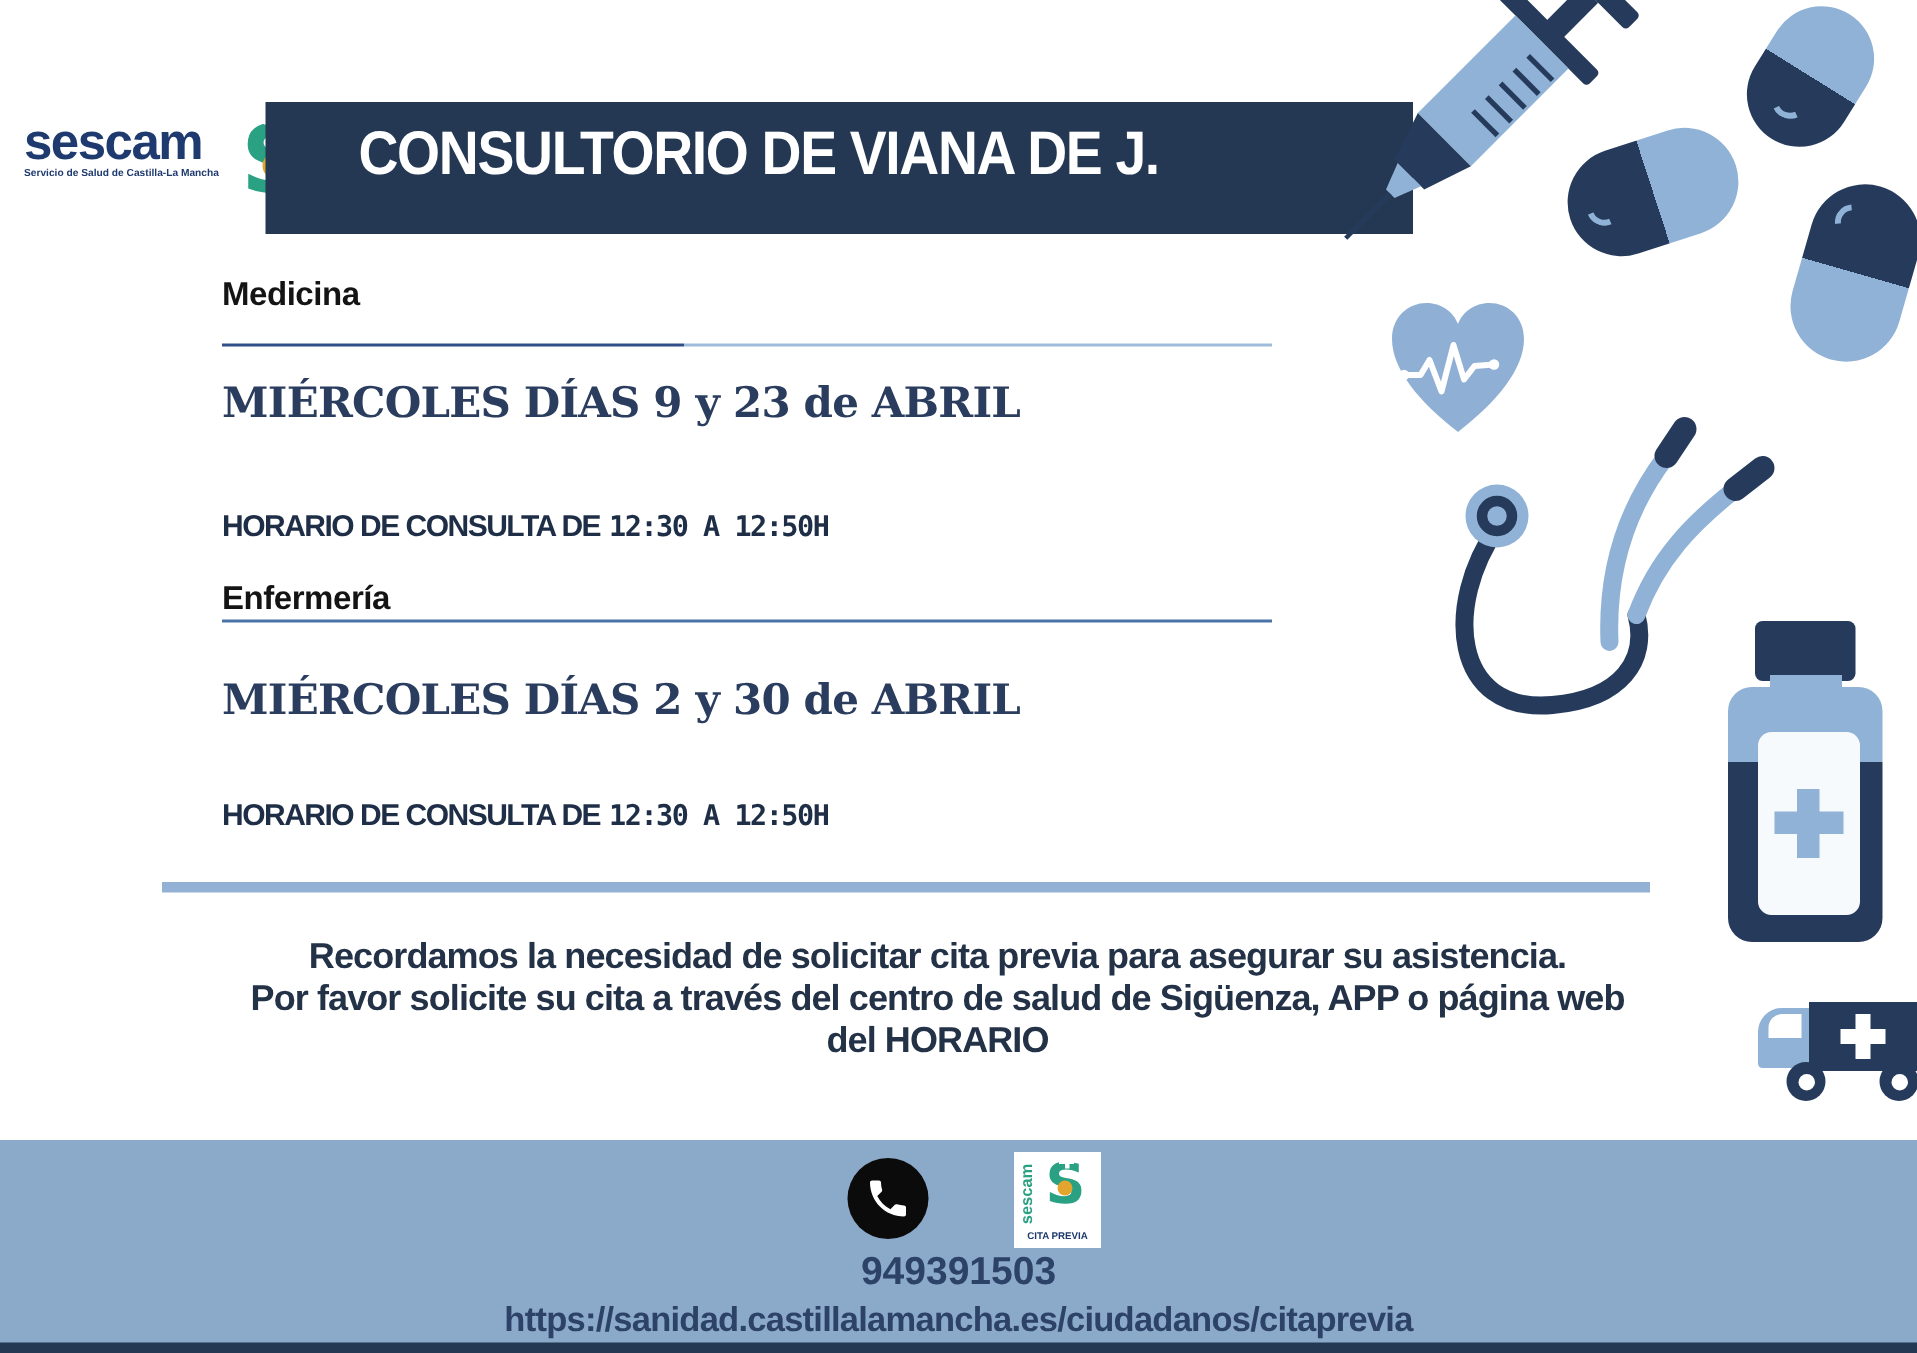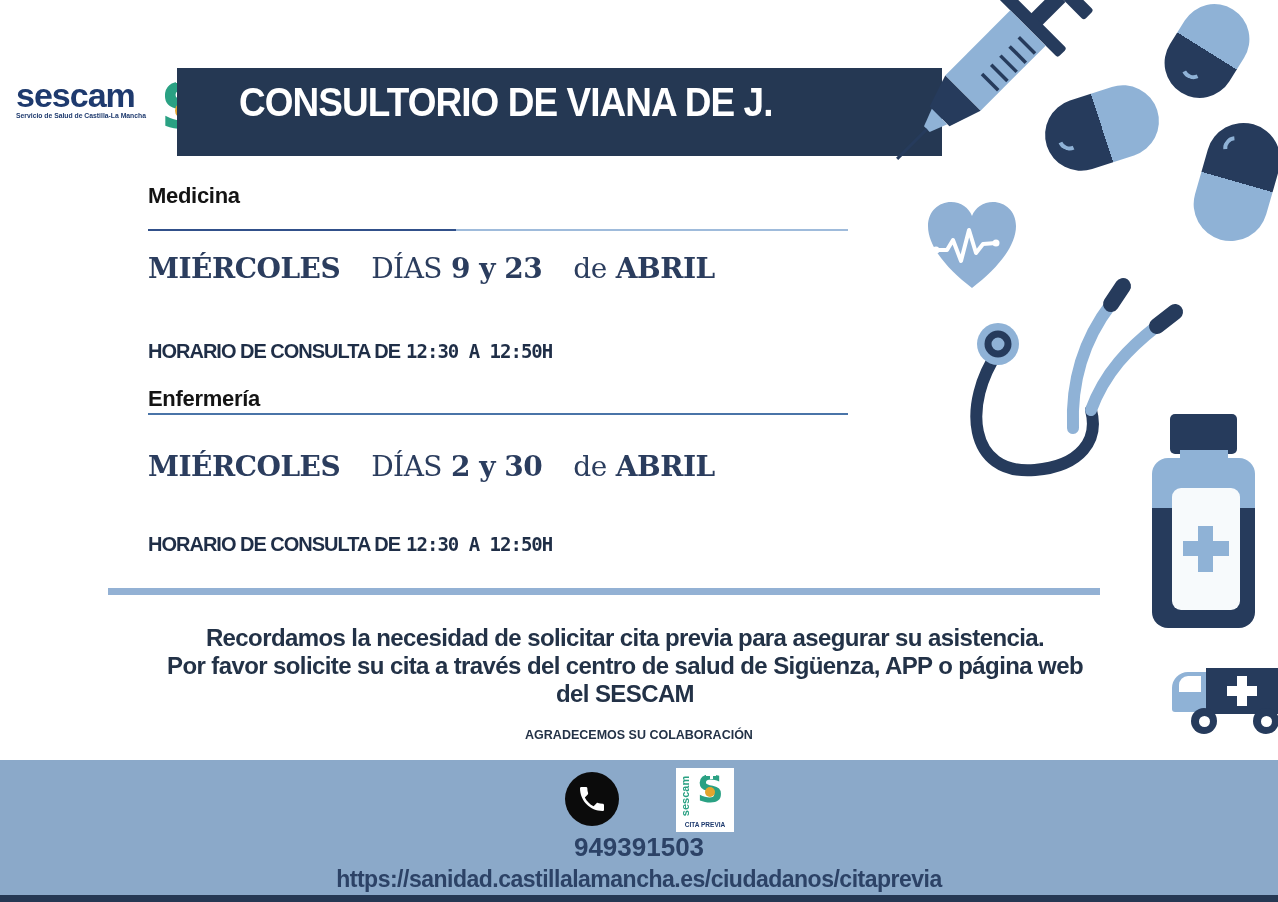--- a/index.html
+++ b/index.html
@@ -35,21 +35,21 @@
   .sec-heading{ position:absolute; left:148px; font-size:22px; font-weight:bold; color:#141414; letter-spacing:-0.3px; }
   .h1pos{ top:183px; } .h2pos{ top:386px; }
   .rule{ position:absolute; left:148px; width:700px; height:2px; }
   .rule1{ top:229px; background:linear-gradient(to right, #31508a 0 44%, #9fbbdb 44% 100%); }
   .rule2{ top:413px; background:#4a74a8; }
 
   .dateline{ position:absolute; left:148px; font-family:"DejaVu Serif", serif; color:#2b3d5e; font-size:28px; letter-spacing:-0.5px; white-space:nowrap; }
   .d1pos{ top:252px; } .d2pos{ top:450px; }
   .dateline span{ margin-right:9px; }
   .dateline .b{ font-weight:bold; }
-  .dateline .r{ font-weight:normal;margin-left:22px; }
+  .dateline .r{ font-weight:bold; }
 
   .sched{ position:absolute; left:148px; font-size:20px; font-weight:bold; color:#1f2e47; letter-spacing:-1px; white-space:nowrap; }
   .s1pos{ top:340px; } .s2pos{ top:533px; }
   .sched .time{ font-family:"DejaVu Sans Mono", monospace; font-size:19px; letter-spacing:-1px; margin-left:6px; }
 
   
   .divider{ position:absolute; left:108px; top:588px; width:992px; height:7px; background:#93b1d4; }
   .notice{ position:absolute; left:45px; top:624px; width:1160px; text-align:center; font-size:24px; font-weight:bold; color:var(--ink); letter-spacing:-0.6px; line-height:28px; }
   .thanks{ position:absolute; left:59px; top:728px; width:1160px; text-align:center; font-size:12.5px; font-weight:bold; color:var(--ink); letter-spacing:0; }
 
@@ -137,23 +137,22 @@
     <span class="b">MIÉRCOLES</span><span class="r">DÍAS</span><span class="b">2 y 30</span><span class="r">de</span><span class="b">ABRIL</span>
   </div>
   <div class="sched s2pos">
     <span>HORARIO DE CONSULTA DE</span><span class="time">12:30 A 12:50H</span>
   </div>
 
   <div class="divider"></div>
   <div class="notice">
     <div>Recordamos la necesidad de solicitar cita previa para asegurar su asistencia.</div>
     <div>Por favor solicite su cita a través del centro de salud de Sigüenza, APP o página web</div>
-    <div>del SESCAM</div>
-  </div>
-  <div class="thanks">AGRADECEMOS SU COLABORACIÓN</div>
+    <div>del HORARIO</div>
+  </div>
 
   <div class="footer">
     <div class="phone-badge">
       <svg width="32" height="32" viewBox="0 0 24 24">
         <path fill="#ffffff" d="M6.62 10.79c1.44 2.83 3.76 5.14 6.59 6.59l2.2-2.21c.27-.27.67-.36 1.02-.24 1.12.37 2.33.57 3.57.57.55 0 1 .45 1 1V20c0 .55-.45 1-1 1-9.39 0-17-7.61-17-17 0-.55.45-1 1-1h3.5c.55 0 1 .45 1 1 0 1.25.2 2.45.57 3.57.11.35.03.74-.25 1.02l-2.2 2.2z"></path>
       </svg>
     </div>
     <div class="cita-badge">
       <span class="cita-brand">sescam</span>
       <span class="cita-s">S</span>

